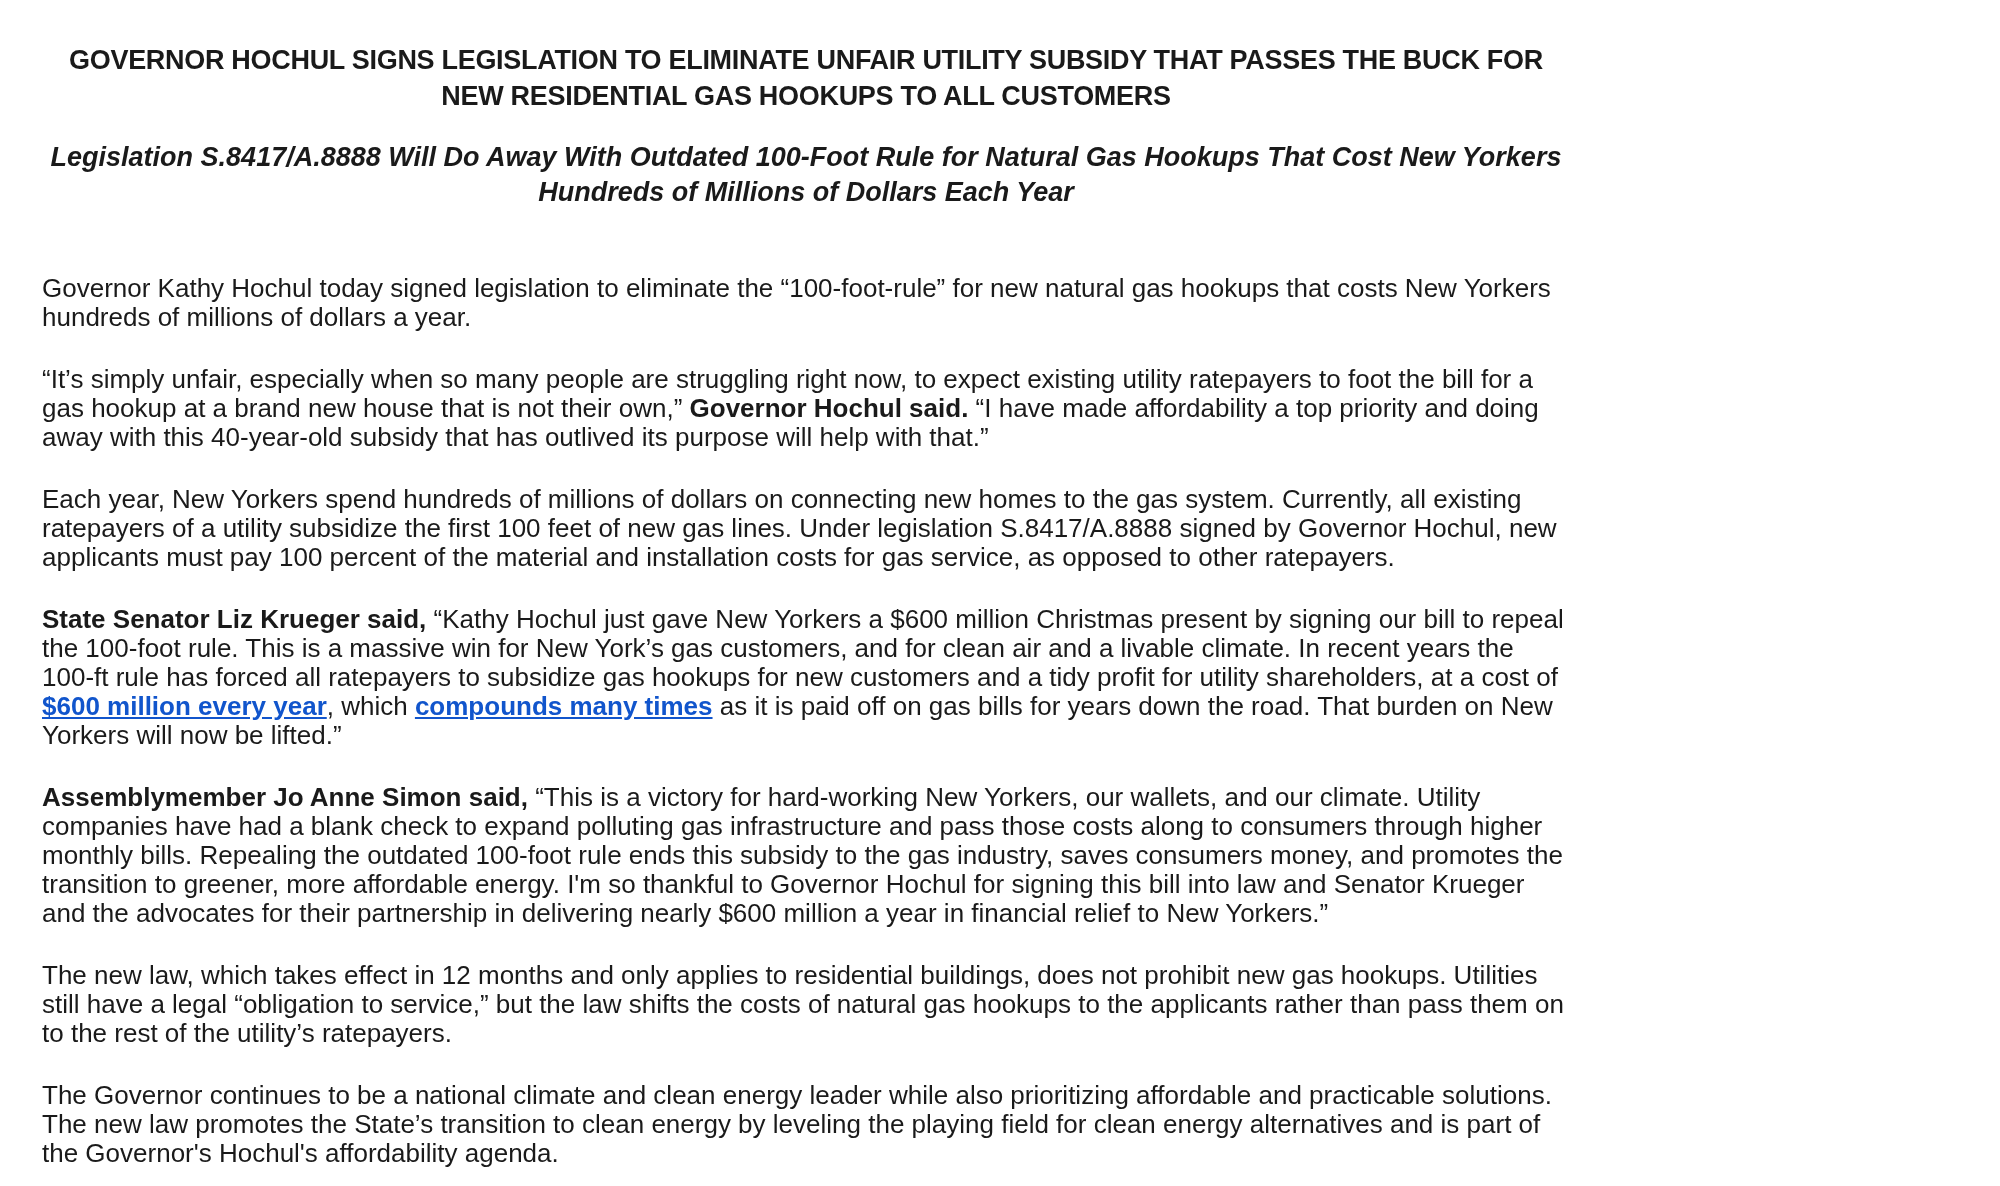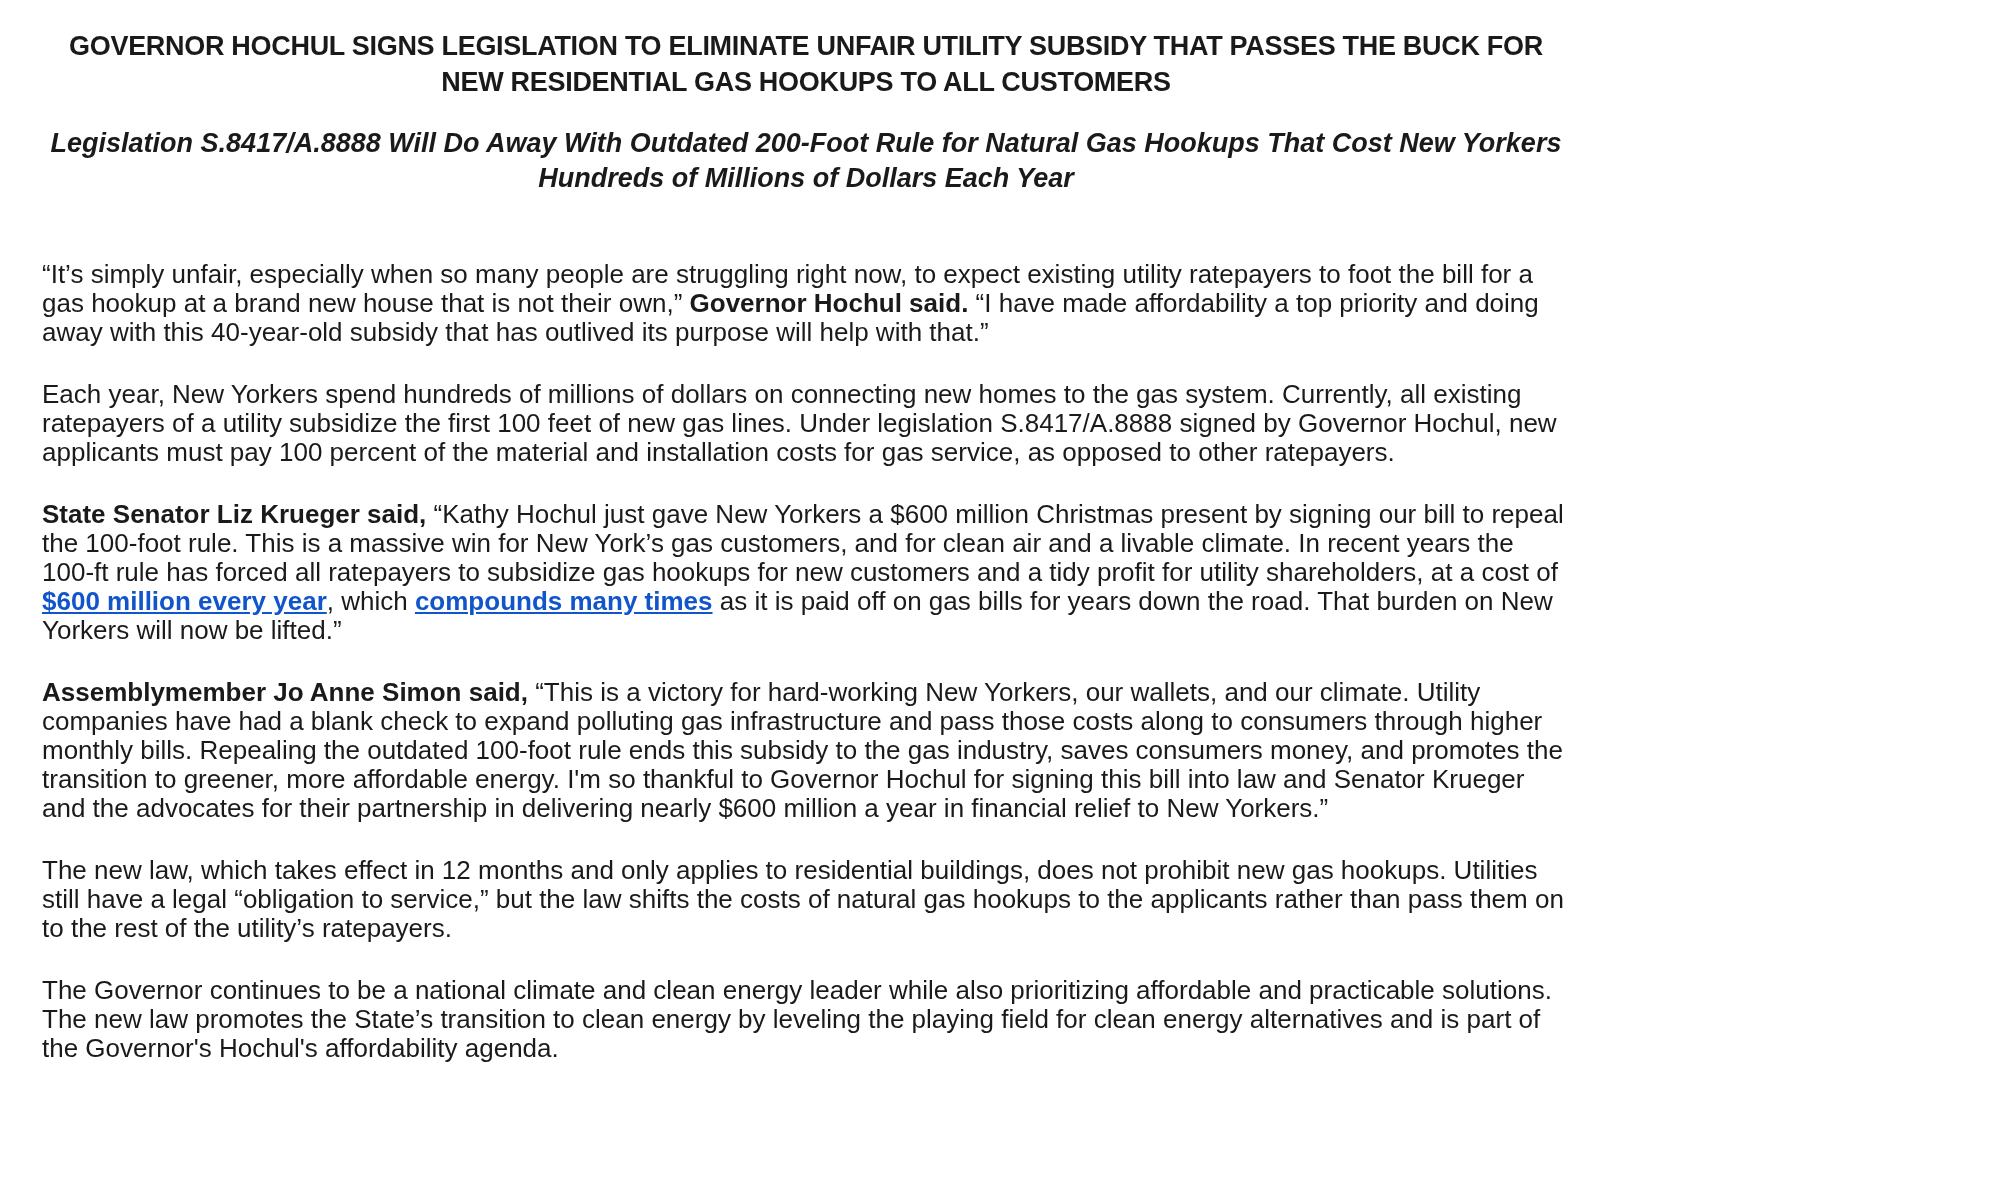--- a/index.html
+++ b/index.html
@@ -7,21 +7,21 @@
     width: 2000px;
     height: 1186px;
     background: #ffffff;
     font-family: "Liberation Sans", sans-serif;
     color: var(--text-color, #1a1a1a);
     overflow: hidden;
   }
   .page {
     width: 1612px;
     height: 1186px;
-    padding: 28px 42px 0 42px;
+    padding: 42px 42px 0 42px;
   }
   .headline {
     font-size: 27px;
     line-height: 36px;
     font-weight: 700;
     letter-spacing: -0.3px;
     text-align: center;
     color: var(--text-color, #1a1a1a);
   }
   .subheadline {
@@ -47,22 +47,23 @@
     text-decoration: underline;
     cursor: pointer;
     font-weight: bold;
   }
 </style>
 </head>
 <body style="background: rgb(255, 255, 255);">
 
 <div class="page">
   <h1 class="headline">GOVERNOR HOCHUL SIGNS LEGISLATION TO ELIMINATE UNFAIR UTILITY SUBSIDY THAT PASSES THE BUCK FOR NEW RESIDENTIAL GAS HOOKUPS TO ALL CUSTOMERS</h1>
-  <h2 class="subheadline">Legislation S.8417/A.8888 Will Do Away With Outdated 200-Foot Rule for Natural Gas Hookups That Cost New Yorkers Hundreds of Millions of Dollars Each Year</h2>
+  <h2 class="subheadline">Legislation S.8417/A.8888 Will Do Away With Outdated 100-Foot Rule for Natural Gas Hookups That Cost New Yorkers Hundreds of Millions of Dollars Each Year</h2>
   <div class="article-body" id="article-body">
+      <p class="para"><span class="">Governor Kathy Hochul today signed legislation to eliminate the “100-foot-rule” for new natural gas hookups that costs New Yorkers hundreds of millions of dollars a year.</span></p>
       <p class="para"><span class="">“It’s simply unfair, especially when so many people are struggling right now, to expect existing utility ratepayers to foot the bill for a gas hookup at a brand new house that is not their own,” </span><span class="bold">Governor Hochul said.</span><span class=""> “I have made affordability a top priority and doing away with this 40-year-old subsidy that has outlived its purpose will help with that.”</span></p>
       <p class="para"><span class="">Each year, New Yorkers spend hundreds of millions of dollars on connecting new homes to the gas system. Currently, all existing ratepayers of a utility subsidize the first 100 feet of new gas lines. Under legislation S.8417/A.8888 signed by Governor Hochul, new applicants must pay 100 percent of the material and installation costs for gas service, as opposed to other ratepayers.</span></p>
       <p class="para"><span class="bold">State Senator Liz Krueger said,</span><span class=""> “Kathy Hochul just gave New Yorkers a $600 million Christmas present by signing our bill to repeal the 100-foot rule. This is a massive win for New York’s gas customers, and for clean air and a livable climate. In recent years the 100-ft rule has forced all ratepayers to subsidize gas hookups for new customers and a tidy profit for utility shareholders, at a cost of </span><a href="#" class="inline-link">$600 million every year</a><span class="">, which </span><a href="#" class="inline-link">compounds many times</a><span class=""> as it is paid off on gas bills for years down the road. That burden on New Yorkers will now be lifted.”</span></p>
       <p class="para"><span class="bold">Assemblymember Jo Anne Simon said,</span><span class=""> “This is a victory for hard-working New Yorkers, our wallets, and our climate. Utility companies have had a blank check to expand polluting gas infrastructure and pass those costs along to consumers through higher monthly bills. Repealing the outdated 100-foot rule ends this subsidy to the gas industry, saves consumers money, and promotes the transition to greener, more affordable energy. I'm so thankful to Governor Hochul for signing this bill into law and Senator Krueger and the advocates for their partnership in delivering nearly $600 million a year in financial relief to New Yorkers.”</span></p>
       <p class="para"><span class="">The new law, which takes effect in 12 months and only applies to residential buildings, does not prohibit new gas hookups. Utilities still have a legal “obligation to service,” but the law shifts the costs of natural gas hookups to the applicants rather than pass them on to the rest of the utility’s ratepayers.</span></p>
       <p class="para"><span class="">The Governor continues to be a national climate and clean energy leader while also prioritizing affordable and practicable solutions. The new law promotes the State’s transition to clean energy by leveling the playing field for clean energy alternatives and is part of the Governor's Hochul's affordability agenda.</span></p>
     </div>
 </div>
 
 </body></html>

